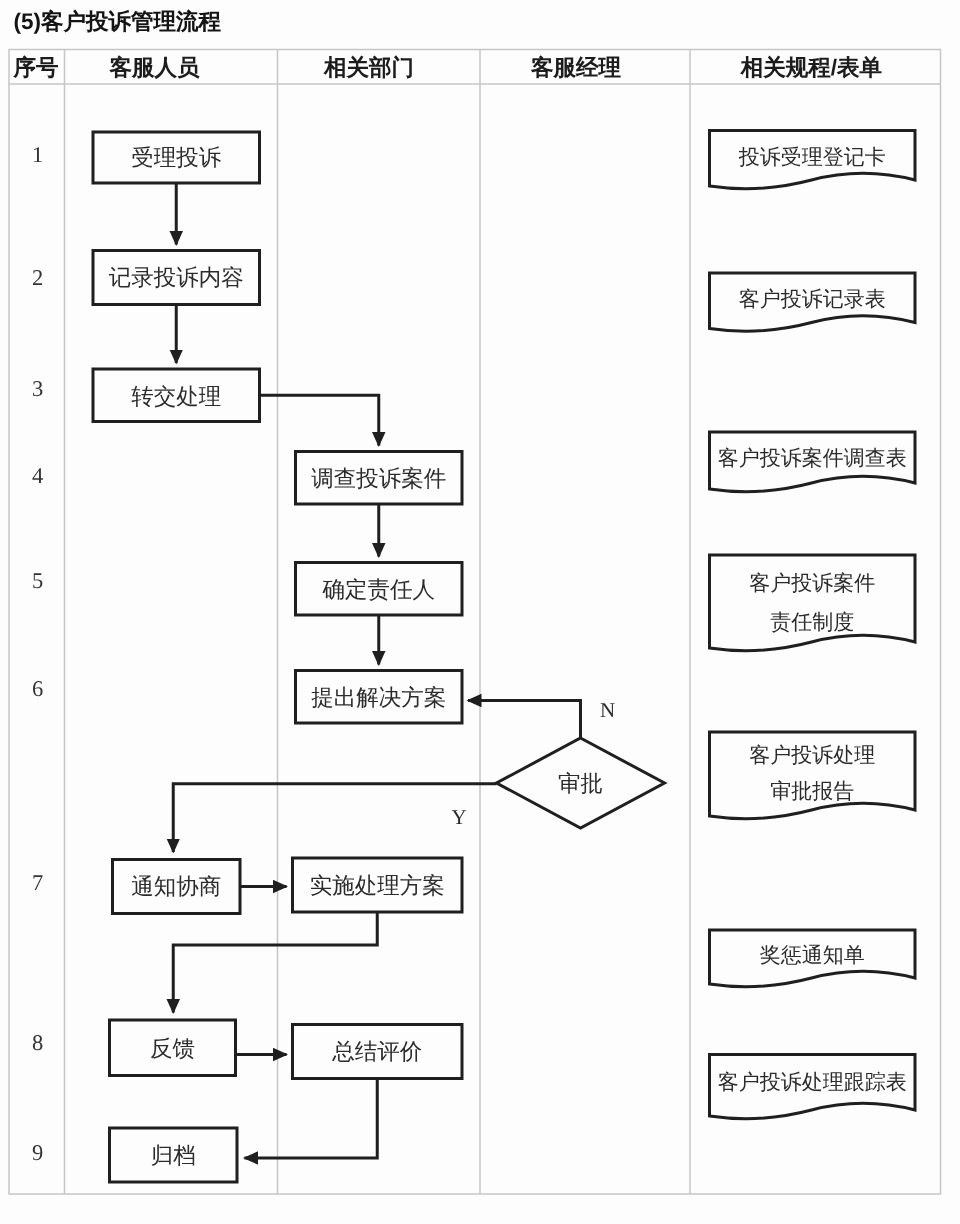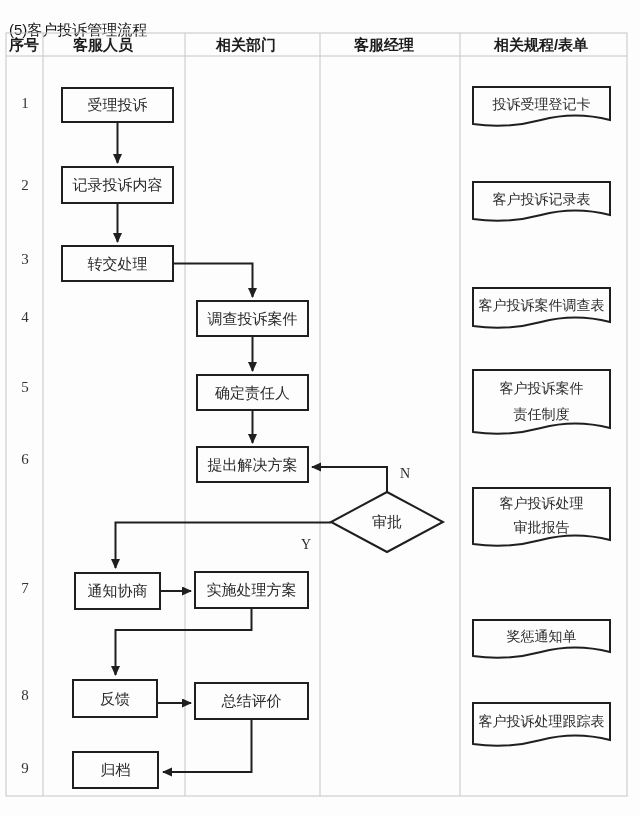--- a/index.html
+++ b/index.html
@@ -1,19 +1,19 @@
 <!DOCTYPE html>
 <html><head>
 <meta charset="utf-8">
 <style>
   html,body { margin:0; padding:0; background:#ffffff; }
   .page { position:relative; width:640px; height:816px; background:#fdfdfd;
           font-family:"Liberation Sans", sans-serif; overflow:hidden; }
-  .title { position:absolute; left:9px; top:5px; font-size:15px; font-weight:normal;
-           color:#141414;margin-top:16px; }
+  .title { position:absolute; left:9px; top:5px; font-size:15px; font-weight:bold;
+           color:#141414; }
   svg { position:absolute; left:0; top:0; }
   svg text { font-family:"Liberation Sans", sans-serif; }
   .grid   { stroke:#c6c6c6; stroke-width:1; fill:none; }
   .hdr    { font-size:15px; font-weight:bold; fill:#1c1c1c; text-anchor:middle; }
   .rownum { font-size:15px; fill:#333333; text-anchor:middle;
             font-family:"Liberation Serif", serif; }
   .pbox   { fill:#fdfdfd; stroke:#1f1f1f; stroke-width:2; }
   .ptext  { font-size:15px; fill:#2b2b2b; text-anchor:middle; }
   .dshape { fill:#fdfdfd; stroke:#1f1f1f; stroke-width:2; }
   .dtext  { font-size:14px; fill:#2b2b2b; text-anchor:middle; }

